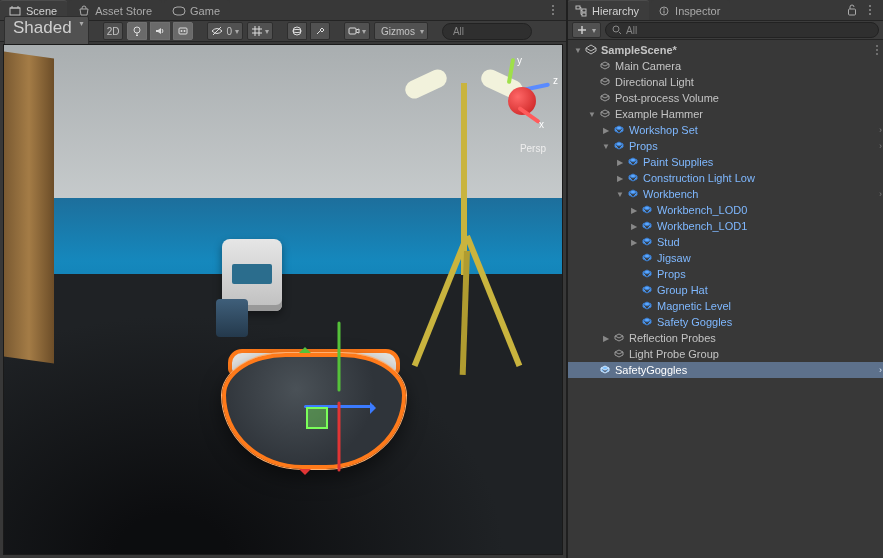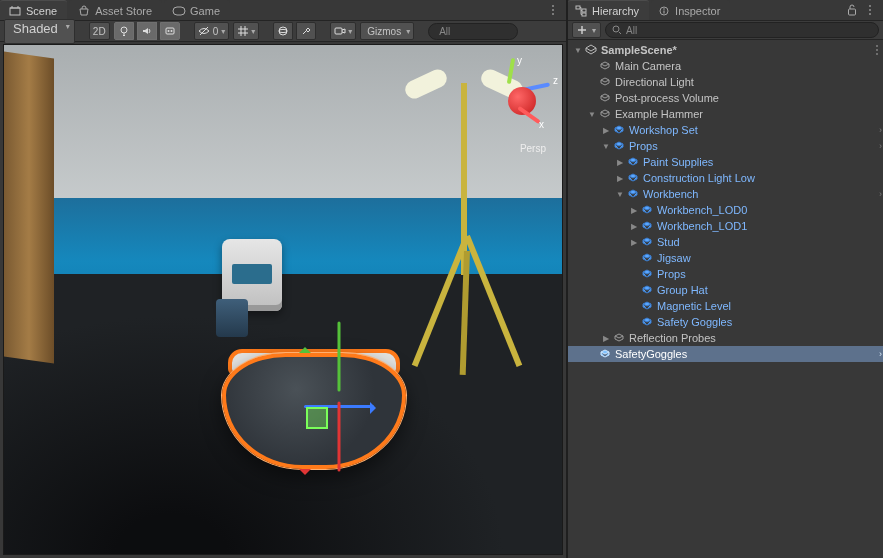--- a/index.html
+++ b/index.html
@@ -56,21 +56,21 @@
     align-items: center;
     padding: 0 4px;
     gap: 4px;
   }
   .scene-toolbar .dropdown {
     background: #515151;
     border: 1px solid #2e2e2e;
     border-radius: 2px;
     padding: 1px 16px 7px 8px;
     color: #d0d0d0;
-    font-size: 13px;
+    font-size: 17px;
     position: relative;
     cursor: pointer;
     white-space: nowrap;
   }
   .scene-toolbar .dropdown::after {
     content: "▾";
     position: absolute;
     right: 4px;
     font-size: 8px;
     top: 2px;
@@ -680,20 +680,30 @@
     <div class="row">
       <span class="indent" style="width:32px;"></span>
         <span class="tw closed"></span>
       <span class="ico cube">
           <svg width="10" height="10" viewBox="0 0 10 10">
             <path d="M5 1 l4 2 -4 2 -4 -2 z M1 3 v3 l4 2 M9 3 v3 l-4 2" fill="none" stroke="#9a9a9a"></path>
           </svg>
         </span>
       <span>Reflection Probes</span>
     </div>
+    <div class="row">
+      <span class="indent" style="width:32px;"></span>
+        <span class="tw none"></span>
+      <span class="ico cube">
+          <svg width="10" height="10" viewBox="0 0 10 10">
+            <path d="M5 1 l4 2 -4 2 -4 -2 z M1 3 v3 l4 2 M9 3 v3 l-4 2" fill="none" stroke="#9a9a9a"></path>
+          </svg>
+        </span>
+      <span>Light Probe Group</span>
+    </div>
 
     <div class="row selected">
       <span class="indent" style="width:18px;"></span>
         <span class="tw none"></span>
       <span class="ico prefab">
           <svg width="10" height="10" viewBox="0 0 10 10">
             <path d="M5 1 l4 2 -4 2 -4 -2 z M1 3 v3 l4 2 M9 3 v3 l-4 2" fill="#7fc2ff" stroke="#cfe7ff"></path>
           </svg>
         </span>
       <span>SafetyGoggles</span>

